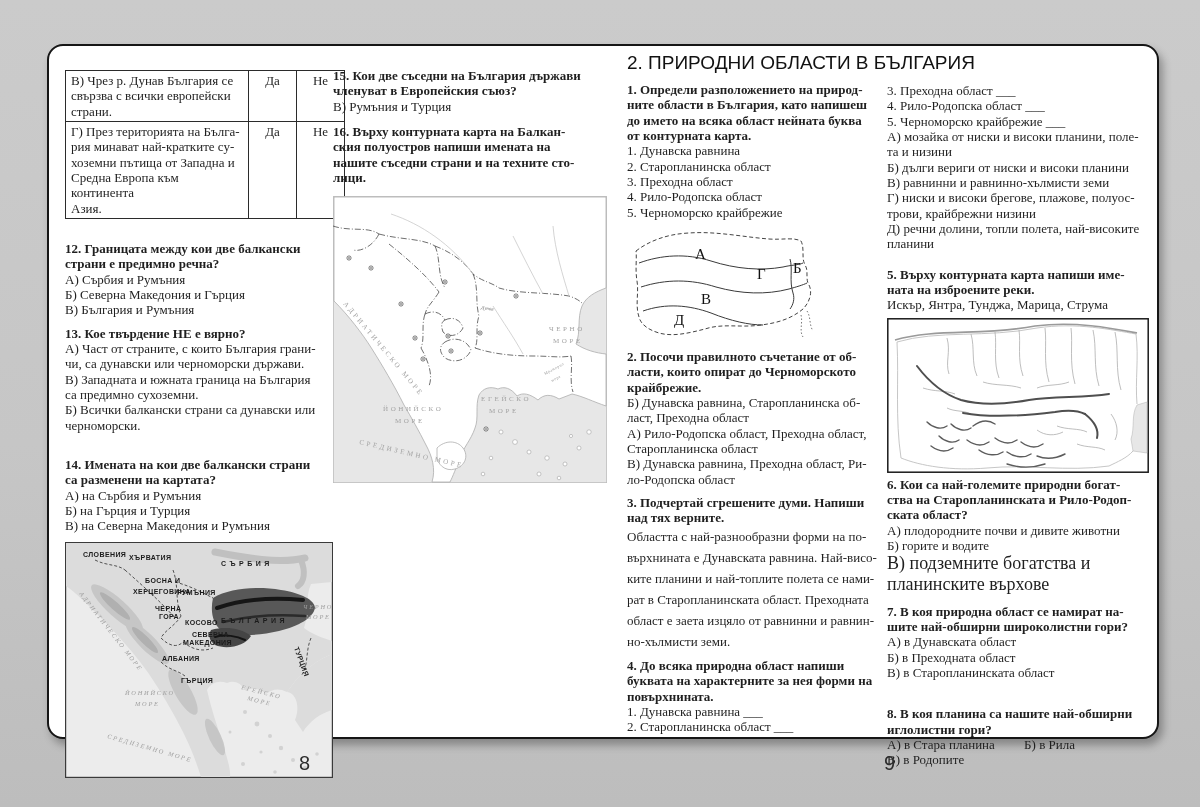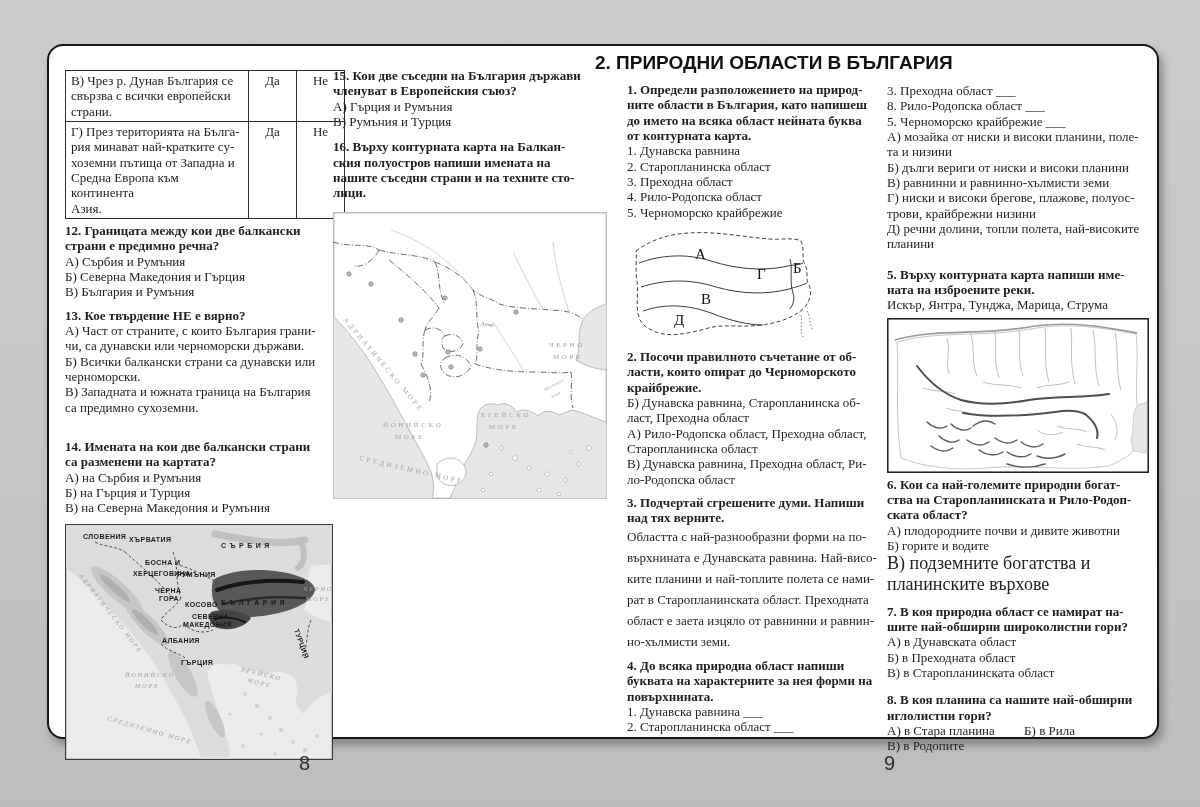--- a/index.html
+++ b/index.html
@@ -12,22 +12,22 @@
     position:absolute;left:47px;top:44px;width:1108px;height:691px;
     background:#fff;border:2px solid #161616;border-radius:16px;
     box-shadow:4px 6px 9px rgba(0,0,0,.30);
   }
   .col{position:absolute;font-size:13px;line-height:1.18;}
   #col1{left:16px;top:24px;width:252px;}
   #col2{left:284px;top:22px;width:272px;}
   #col3{left:578px;top:36px;width:254px;}
   #col4{left:838px;top:37px;width:266px;}
   .p9header{
-    position:absolute;left:546px;top:6px;margin:0;
-    font-family:"Liberation Sans",sans-serif;font-weight:700;font-size:19px;
+    position:absolute;left:578px;top:6px;margin:0;
+    font-family:"Liberation Sans",sans-serif;font-weight:400;font-size:19px;
     color:#111;letter-spacing:0;white-space:nowrap;
   }
   .pre{white-space:pre-line;}
   .qtitle{font-weight:bold;}
   .opt{white-space:pre-line;}
   .block{margin:0;}
   table.yn{border-collapse:collapse;width:280px;}
   table.yn td{border:1.2px solid #2b2b2b;padding:2px 5px;vertical-align:top;font-size:13px;line-height:1.18;}
   td.c{width:37px;text-align:center;}
   .para{white-space:pre-line;line-height:1.62;}
@@ -69,36 +69,36 @@
 рия минават най-кратките су-
 хоземни пътища от Западна и
 Средна Европа към континента
 Азия.</td>
         <td class="c">Да</td>
         <td class="c">Не</td>
       </tr>
     </tbody>
       </table>
 
-    <div class="block" style="margin-top:4px">
+    <div class="block" style="margin-top:22px">
       <div class="qtitle pre">12. Границата между кои две балкански
 страни е предимно речна?</div>
       <div class="opt">А) Сърбия и Румъния</div>
       <div class="opt">Б) Северна Македония и Гърция</div>
       <div class="opt">В) България и Румъния</div>
     </div>
 
     <div class="block" style="margin-top:8px">
       <div class="qtitle pre">13. Кое твърдение НЕ е вярно?</div>
       <div class="opt">А) Част от страните, с които България грани-
 чи, са дунавски или черноморски държави.</div>
+      <div class="opt">В) Западната и южната граница на България
+са предимно сухоземни.</div>
       <div class="opt">Б) Всички балкански страни са дунавски или
 черноморски.</div>
-      <div class="opt">В) Западната и южната граница на България
-са предимно сухоземни.</div>
     </div>
 
     <div class="block" style="margin-top:24px">
       <div class="qtitle pre">14. Имената на кои две балкански страни
 са разменени на картата?</div>
       <div class="opt">А) на Сърбия и Румъния</div>
       <div class="opt">Б) на Гърция и Турция</div>
       <div class="opt">В) на Северна Македония и Румъния</div>
     </div>
 
@@ -171,21 +171,20 @@
       <text class="sea-t" x="238" y="67">ЧЕРНО</text>
       <text class="sea-t" x="241" y="77">МОРЕ</text>
     </svg>
   </div>
 
   <div class="col" id="col2">
 
     <div class="block">
       <div class="qtitle pre">15. Кои две съседни на България държави
 членуват в Европейския съюз?</div>
-      <div class="opt">А) Гърция и Румъния</div>
       <div class="opt">В) Румъния и Турция</div>
     </div>
 
     <div class="block" style="margin-top:10px">
       <div class="qtitle pre">16. Върху контурната карта на Балкан-
 ския полуостров напиши имената на
 нашите съседни страни и на техните сто-
 лици.</div>
     </div>
 
@@ -333,21 +332,21 @@
 повърхнината.</div>
       <div>1. Дунавска равнина  ___</div>
       <div>2. Старопланинска област  ___</div>
     </div>
   </div>
 
   <div class="col" id="col4">
 
     <div class="block">
       <div>3. Преходна област  ___</div>
-      <div>8. Рило-Родопска област  ___</div>
+      <div>4. Рило-Родопска област  ___</div>
       <div>5. Черноморско крайбрежие  ___</div>
       <div class="opt">А) мозайка от ниски и високи планини, поле-
 та и низини</div>
       <div class="opt">Б) дълги вериги от ниски и високи планини</div>
       <div class="opt">В) равнинни и равнинно-хълмисти земи</div>
       <div class="opt">Г) ниски и високи брегове, плажове, полуос-
 трови, крайбрежни низини</div>
       <div class="opt">Д) речни долини, топли полета, най-високите
 планини</div>
     </div>
@@ -418,21 +417,21 @@
     </div>
 
     <div class="block" style="margin-top:8px">
       <div class="qtitle pre">7. В коя природна област се намират на-
 шите най-обширни широколистни гори?</div>
       <div class="opt">А) в Дунавската област</div>
       <div class="opt">Б) в Преходната област</div>
       <div class="opt">В) в Старопланинската област</div>
     </div>
 
-    <div class="block" style="margin-top:12px">
+    <div class="block" style="margin-top:26px">
       <div class="qtitle pre">8. В коя планина са нашите най-обширни
 иглолистни гори?</div>
       <div class="optrow">
         <span>А) в Стара планина</span>
         <span class="gap">Б) в Рила</span>
       </div>
       <div class="opt">В) в Родопите</div>
     </div>
   </div>
 

